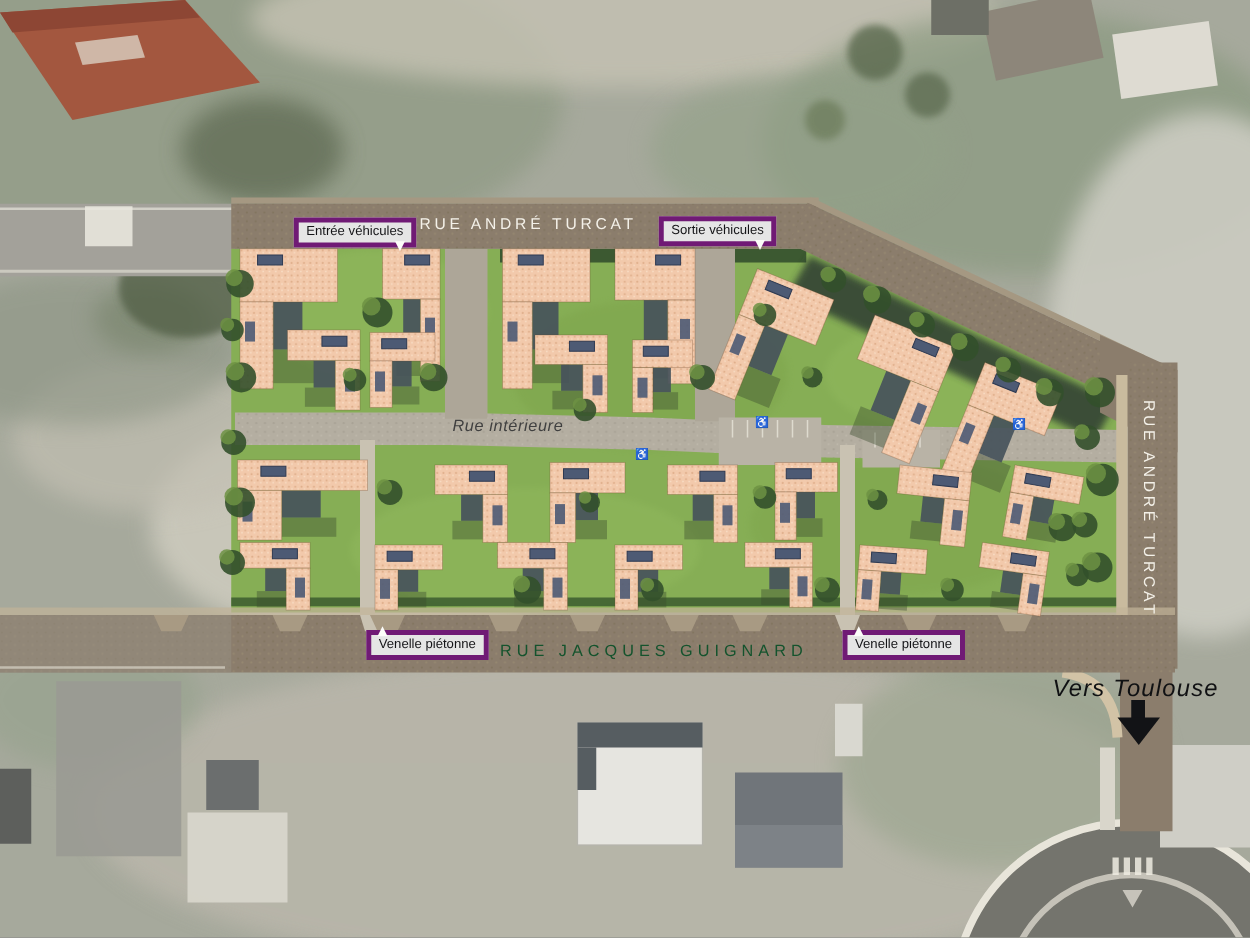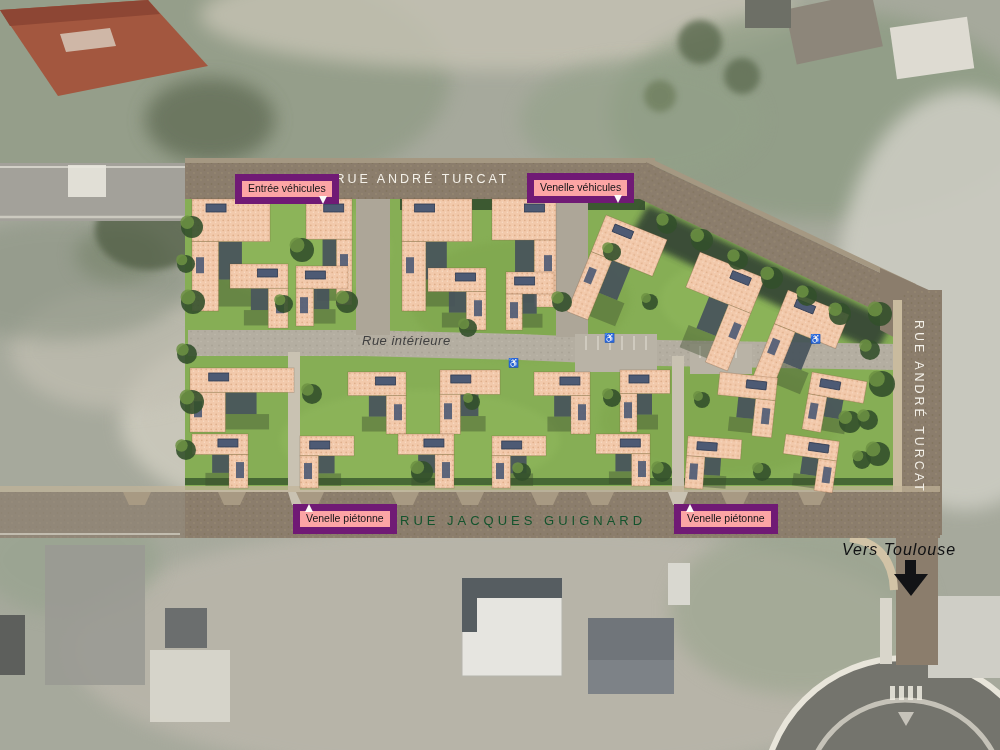--- a/index.html
+++ b/index.html
@@ -2,30 +2,30 @@
 <html><head>
 <meta charset="utf-8">
 <style>
   html,body{margin:0;padding:0;background:#888;}
   .stage{position:relative;width:1000px;height:750px;overflow:hidden;
          font-family:"Liberation Sans",sans-serif;background:#a6a99c;}
   .stage svg{position:absolute;left:0;top:0;}
   .lbl{position:absolute;white-space:nowrap;}
   .street{color:#f4f1e9;font-size:12.5px;letter-spacing:3px;font-weight:400;}
   .street-b{color:#14532d;font-size:13px;letter-spacing:4px;}
-  .callout{background:#fca5a5;border:7px solid #701a75;color:#141417;
+  .callout{background:#e5e5e5;border:4px solid #701a75;color:#141417;
            font-size:10.5px;padding:1px 6px 2px 6px;line-height:13px;}
   .tail-down{position:absolute;right:5px;bottom:-7px;width:0;height:0;
      border-left:4px solid transparent;border-right:4px solid transparent;
      border-top:8px solid #fcfcf9;}
   .tail-up{position:absolute;left:5px;top:-7px;width:0;height:0;
      border-left:4px solid transparent;border-right:4px solid transparent;
      border-bottom:8px solid #fcfcf9;}
   .italic-lbl{color:#404040;font-style:italic;font-size:13px;letter-spacing:.5px;}
-  .vers{color:#101113;font-style:italic;font-size:16px;letter-spacing:1px;font-weight:500;}
+  .vers{color:#101113;font-style:italic;font-size:19px;letter-spacing:1px;font-weight:500;}
   .arrow-stem{position:absolute;left:905px;top:560px;width:11px;height:16px;background:#121316;}
   .arrow-head{position:absolute;left:894px;top:574px;width:0;height:0;
      border-left:17px solid transparent;border-right:17px solid transparent;
      border-top:22px solid #121316;}
   .vrot{transform:rotate(90deg);transform-origin:0 0;}
 </style>
 </head>
 <body>
 
 <div class="stage">
@@ -479,21 +479,21 @@
 <div class="lbl street-b" style="left:400px;top:513px;width:210px;text-align:center;">RUE JACQUES GUIGNARD</div>
 
 <div class="lbl italic-lbl" style="left:362px;top:333px;">Rue intérieure</div>
 
 <div class="lbl callout" style="left:235px;top:174px;">
   <span>Entrée véhicules</span>
   <span class="tail-down"></span>
 </div>
 
 <div class="lbl callout" style="left:527px;top:173px;">
-  <span>Venelle véhicules</span>
+  <span>Sortie véhicules</span>
   <span class="tail-down"></span>
 </div>
 
 <div class="lbl callout" style="left:293px;top:504px;">
   <span>Venelle piétonne</span>
   <span class="tail-up"></span>
 </div>
 
 <div class="lbl callout" style="left:674px;top:504px;">
   <span>Venelle piétonne</span>

